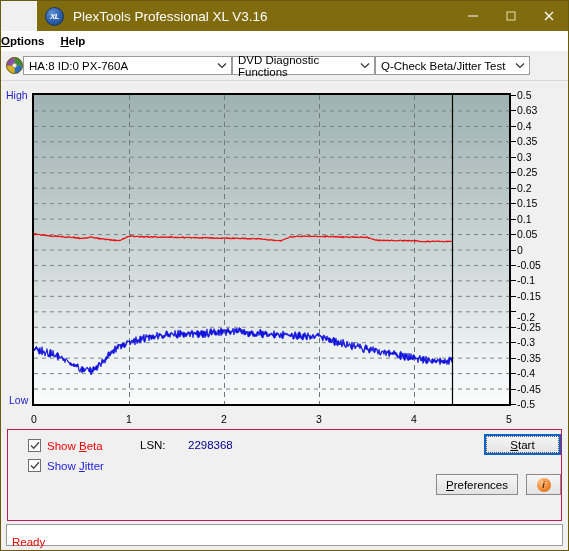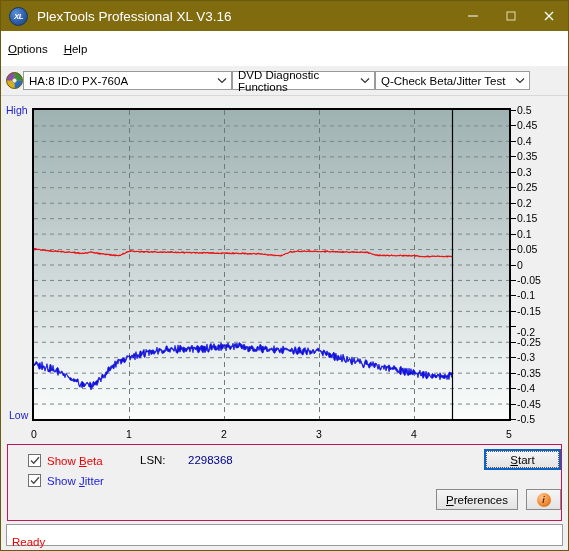--- a/index.html
+++ b/index.html
@@ -11,21 +11,21 @@
   .window{
     width:569px;height:551px;box-sizing:border-box;
     background:#f0f0f0;
     border:1px solid #6b5a0c;
     display:flex;flex-direction:column;
     position:relative;
   }
   
   .titlebar{
     height:30px;background:#806b0e;display:flex;align-items:center;
-    flex:0 0 auto;position:relative;
+    flex:0 0 auto;position:relative;margin-left:36px;
   }
   .app-icon{
     width:17px;height:17px;border-radius:50%;
     margin-left:8px;
     background:radial-gradient(circle at 35% 30%, #5a8fd8 0%, #2d5fa8 55%, #1b3f7a 100%);
     border:1px solid #16355f;
     color:#fff;font-size:8px;font-weight:bold;font-style:italic;
     display:flex;align-items:center;justify-content:center;
     letter-spacing:-0.5px;
     flex:0 0 auto;
@@ -36,22 +36,22 @@
   }
   .win-controls{position:absolute;right:0;top:0;height:30px;display:flex;}
   .win-btn{
     width:38px;height:30px;display:flex;align-items:center;justify-content:center;
     color:#ffffff;font-size:13px;
   }
   .win-btn.close{font-size:15px;}
   .win-btn svg{display:block;}
   
   .menubar{
-    height:35px;background:#ffffff;display:flex;align-items:center;
-    padding-left:7px;flex:0 0 auto;
+    height:20px;background:#ffffff;display:flex;align-items:center;
+    flex:0 0 auto;font-weight:bold;
   }
   .menu-item{
     font-size:11.5px;color:#000;margin-right:16px;cursor:default;
   }
   .menu-item u{text-decoration:underline;}
   
   .toolbar{
     height:29px;background:#f0f0f0;display:flex;align-items:center;
     padding-left:5px;flex:0 0 auto;gap:0;
   }
@@ -266,21 +266,21 @@
             <path d="M0.0,138.42 L1.0,138.58 L2.0,138.51 L3.0,139.32 L4.0,139.36 L5.0,139.11 L6.0,139.60 L7.0,140.05 L8.0,139.68 L9.0,139.90 L10.0,139.80 L11.0,140.04 L12.0,140.41 L13.0,140.34 L14.0,140.21 L15.0,140.69 L16.0,140.61 L17.0,140.61 L18.0,140.98 L19.0,141.64 L20.0,140.93 L21.0,140.58 L22.0,140.87 L23.0,141.05 L24.0,140.74 L25.0,141.29 L26.0,141.58 L27.0,141.41 L28.0,141.02 L29.0,141.21 L30.0,142.14 L31.0,141.90 L32.0,142.34 L33.0,141.84 L34.0,141.97 L35.0,141.60 L36.0,142.02 L37.0,142.51 L38.0,142.39 L39.0,142.09 L40.0,141.88 L41.0,141.98 L42.0,142.79 L43.0,142.71 L44.0,142.26 L45.0,142.58 L46.0,143.29 L47.0,143.00 L48.0,143.20 L49.0,142.78 L50.0,143.45 L51.0,142.59 L52.0,142.59 L53.0,143.01 L54.0,142.54 L55.0,142.21 L56.0,142.07 L57.0,141.84 L58.0,141.84 L59.0,142.50 L60.0,142.29 L61.0,142.86 L62.0,143.10 L63.0,142.46 L64.0,142.94 L65.0,142.99 L66.0,143.18 L67.0,143.56 L68.0,143.52 L69.0,143.86 L70.0,143.76 L71.0,144.36 L72.0,143.83 L73.0,144.20 L74.0,144.26 L75.0,144.20 L76.0,144.47 L77.0,144.38 L78.0,144.91 L79.0,144.97 L80.0,144.42 L81.0,145.22 L82.0,144.79 L83.0,145.17 L84.0,145.82 L85.0,145.08 L86.0,144.98 L87.0,145.08 L88.0,144.00 L89.0,143.24 L90.0,143.25 L91.0,143.20 L92.0,142.27 L93.0,141.56 L94.0,141.70 L95.0,141.25 L96.0,140.67 L97.0,140.52 L98.0,140.81 L99.0,141.17 L100.0,140.93 L101.0,141.45 L102.0,141.29 L103.0,141.31 L104.0,141.03 L105.0,141.93 L106.0,141.63 L107.0,141.02 L108.0,141.25 L109.0,141.58 L110.0,141.58 L111.0,141.56 L112.0,141.22 L113.0,141.51 L114.0,141.11 L115.0,142.10 L116.0,142.07 L117.0,141.51 L118.0,141.51 L119.0,141.94 L120.0,141.33 L121.0,141.44 L122.0,141.65 L123.0,142.47 L124.0,141.75 L125.0,142.42 L126.0,141.79 L127.0,142.08 L128.0,141.79 L129.0,142.10 L130.0,141.72 L131.0,141.81 L132.0,142.43 L133.0,141.99 L134.0,141.69 L135.0,142.08 L136.0,141.75 L137.0,141.54 L138.0,141.79 L139.0,141.99 L140.0,142.73 L141.0,142.03 L142.0,141.81 L143.0,142.47 L144.0,142.06 L145.0,142.15 L146.0,142.84 L147.0,142.16 L148.0,141.77 L149.0,141.88 L150.0,142.09 L151.0,142.65 L152.0,141.93 L153.0,142.31 L154.0,142.35 L155.0,142.24 L156.0,142.23 L157.0,142.47 L158.0,142.89 L159.0,142.28 L160.0,142.37 L161.0,142.35 L162.0,142.67 L163.0,142.02 L164.0,142.85 L165.0,143.09 L166.0,142.59 L167.0,142.89 L168.0,142.61 L169.0,142.29 L170.0,142.15 L171.0,142.85 L172.0,142.62 L173.0,142.21 L174.0,142.61 L175.0,142.81 L176.0,142.65 L177.0,142.84 L178.0,142.23 L179.0,142.80 L180.0,142.70 L181.0,143.22 L182.0,143.01 L183.0,142.93 L184.0,142.73 L185.0,143.35 L186.0,143.29 L187.0,142.99 L188.0,142.72 L189.0,142.89 L190.0,142.94 L191.0,142.88 L192.0,142.92 L193.0,142.48 L194.0,143.03 L195.0,142.91 L196.0,142.98 L197.0,143.53 L198.0,142.90 L199.0,142.57 L200.0,142.95 L201.0,143.30 L202.0,142.92 L203.0,142.94 L204.0,143.16 L205.0,143.42 L206.0,143.36 L207.0,143.57 L208.0,142.92 L209.0,142.58 L210.0,143.52 L211.0,142.80 L212.0,143.24 L213.0,143.85 L214.0,143.50 L215.0,143.78 L216.0,143.35 L217.0,143.28 L218.0,144.03 L219.0,143.53 L220.0,143.24 L221.0,143.63 L222.0,144.07 L223.0,143.35 L224.0,143.15 L225.0,143.26 L226.0,143.79 L227.0,143.87 L228.0,143.73 L229.0,144.26 L230.0,144.42 L231.0,143.76 L232.0,144.25 L233.0,144.96 L234.0,144.68 L235.0,144.61 L236.0,144.94 L237.0,144.87 L238.0,144.46 L239.0,145.17 L240.0,145.11 L241.0,145.09 L242.0,145.33 L243.0,145.54 L244.0,145.34 L245.0,145.25 L246.0,145.90 L247.0,144.81 L248.0,145.57 L249.0,144.99 L250.0,144.12 L251.0,144.11 L252.0,143.12 L253.0,143.37 L254.0,142.94 L255.0,142.36 L256.0,141.49 L257.0,141.19 L258.0,142.08 L259.0,141.93 L260.0,141.00 L261.0,141.48 L262.0,141.65 L263.0,140.95 L264.0,140.59 L265.0,141.31 L266.0,141.50 L267.0,141.36 L268.0,140.90 L269.0,141.15 L270.0,140.76 L271.0,140.87 L272.0,141.46 L273.0,141.46 L274.0,140.76 L275.0,140.70 L276.0,140.84 L277.0,141.24 L278.0,141.30 L279.0,141.13 L280.0,141.19 L281.0,140.86 L282.0,141.25 L283.0,141.34 L284.0,141.72 L285.0,141.14 L286.0,141.65 L287.0,141.50 L288.0,141.68 L289.0,140.92 L290.0,141.58 L291.0,140.85 L292.0,140.79 L293.0,140.90 L294.0,140.80 L295.0,141.93 L296.0,141.51 L297.0,141.97 L298.0,140.98 L299.0,141.21 L300.0,141.33 L301.0,141.48 L302.0,141.58 L303.0,141.38 L304.0,141.64 L305.0,141.80 L306.0,141.51 L307.0,142.14 L308.0,141.39 L309.0,141.27 L310.0,141.93 L311.0,141.98 L312.0,141.74 L313.0,141.63 L314.0,142.07 L315.0,142.09 L316.0,142.15 L317.0,141.84 L318.0,141.81 L319.0,141.41 L320.0,141.81 L321.0,142.04 L322.0,142.06 L323.0,141.65 L324.0,142.20 L325.0,142.21 L326.0,142.05 L327.0,141.51 L328.0,142.25 L329.0,141.87 L330.0,142.28 L331.0,142.25 L332.0,141.76 L333.0,141.85 L334.0,142.15 L335.0,142.85 L336.0,143.03 L337.0,143.36 L338.0,144.14 L339.0,144.08 L340.0,144.24 L341.0,144.99 L342.0,144.75 L343.0,144.91 L344.0,144.78 L345.0,145.36 L346.0,144.59 L347.0,145.42 L348.0,145.10 L349.0,145.26 L350.0,144.73 L351.0,145.33 L352.0,145.40 L353.0,144.87 L354.0,145.35 L355.0,145.11 L356.0,145.87 L357.0,144.86 L358.0,145.11 L359.0,145.65 L360.0,145.28 L361.0,145.66 L362.0,145.94 L363.0,145.57 L364.0,145.57 L365.0,145.47 L366.0,144.87 L367.0,145.23 L368.0,145.79 L369.0,145.26 L370.0,144.91 L371.0,145.54 L372.0,145.12 L373.0,145.50 L374.0,145.58 L375.0,144.96 L376.0,145.72 L377.0,145.82 L378.0,145.66 L379.0,145.27 L380.0,145.53 L381.0,145.76 L382.0,145.23 L383.0,145.67 L384.0,145.81 L385.0,145.99 L386.0,146.41 L387.0,146.27 L388.0,146.39 L389.0,146.64 L390.0,146.40 L391.0,146.68 L392.0,146.05 L393.0,146.19 L394.0,145.84 L395.0,146.07 L396.0,146.86 L397.0,146.19 L398.0,145.95 L399.0,145.87 L400.0,146.44 L401.0,145.81 L402.0,146.70 L403.0,145.71 L404.0,146.17 L405.0,145.71 L406.0,146.60 L407.0,146.11 L408.0,146.40 L409.0,146.12 L410.0,146.88 L411.0,146.30 L412.0,146.08 L413.0,146.03 L414.0,145.93 L415.0,145.89 L416.0,146.56 L417.0,145.84 L418.0,146.71 L418.0,146.95 L417.0,146.46 L416.0,146.70 L415.0,146.16 L414.0,147.20 L413.0,146.65 L412.0,146.61 L411.0,146.59 L410.0,147.08 L409.0,146.75 L408.0,146.75 L407.0,146.34 L406.0,146.84 L405.0,146.45 L404.0,146.30 L403.0,146.18 L402.0,146.94 L401.0,146.14 L400.0,146.48 L399.0,146.31 L398.0,146.57 L397.0,146.48 L396.0,147.26 L395.0,147.06 L394.0,146.34 L393.0,147.21 L392.0,146.57 L391.0,147.11 L390.0,146.85 L389.0,146.76 L388.0,147.00 L387.0,146.42 L386.0,146.97 L385.0,146.65 L384.0,146.02 L383.0,146.05 L382.0,146.19 L381.0,146.24 L380.0,145.64 L379.0,145.72 L378.0,146.21 L377.0,146.00 L376.0,146.02 L375.0,146.01 L374.0,146.26 L373.0,145.89 L372.0,146.07 L371.0,145.82 L370.0,145.95 L369.0,146.20 L368.0,146.16 L367.0,145.29 L366.0,145.47 L365.0,145.98 L364.0,145.86 L363.0,145.67 L362.0,146.01 L361.0,146.02 L360.0,145.46 L359.0,146.01 L358.0,145.67 L357.0,145.27 L356.0,146.28 L355.0,145.93 L354.0,145.81 L353.0,145.23 L352.0,146.17 L351.0,145.71 L350.0,145.77 L349.0,145.87 L348.0,145.59 L347.0,145.60 L346.0,145.97 L345.0,145.54 L344.0,145.94 L343.0,145.41 L342.0,144.93 L341.0,145.34 L340.0,144.66 L339.0,144.42 L338.0,144.19 L337.0,143.55 L336.0,143.14 L335.0,143.34 L334.0,143.42 L333.0,142.18 L332.0,143.01 L331.0,142.38 L330.0,143.05 L329.0,142.08 L328.0,142.72 L327.0,141.88 L326.0,142.82 L325.0,142.25 L324.0,142.64 L323.0,142.28 L322.0,142.73 L321.0,142.21 L320.0,142.35 L319.0,142.57 L318.0,142.00 L317.0,142.00 L316.0,142.82 L315.0,142.81 L314.0,142.15 L313.0,141.96 L312.0,142.11 L311.0,141.99 L310.0,142.29 L309.0,142.66 L308.0,142.47 L307.0,142.57 L306.0,142.22 L305.0,142.01 L304.0,142.35 L303.0,141.99 L302.0,142.18 L301.0,142.18 L300.0,141.57 L299.0,142.46 L298.0,141.34 L297.0,142.26 L296.0,141.90 L295.0,142.06 L294.0,141.61 L293.0,141.30 L292.0,142.04 L291.0,142.16 L290.0,142.03 L289.0,141.31 L288.0,142.01 L287.0,141.60 L286.0,141.97 L285.0,141.66 L284.0,141.87 L283.0,141.64 L282.0,141.67 L281.0,140.99 L280.0,142.11 L279.0,141.37 L278.0,141.71 L277.0,141.43 L276.0,141.79 L275.0,141.53 L274.0,141.22 L273.0,141.61 L272.0,141.65 L271.0,141.19 L270.0,141.08 L269.0,141.49 L268.0,141.89 L267.0,141.64 L266.0,141.55 L265.0,141.95 L264.0,141.04 L263.0,141.16 L262.0,141.68 L261.0,141.68 L260.0,142.32 L259.0,141.97 L258.0,142.41 L257.0,142.09 L256.0,141.92 L255.0,142.56 L254.0,143.36 L253.0,143.49 L252.0,143.49 L251.0,144.60 L250.0,144.38 L249.0,145.12 L248.0,145.57 L247.0,146.23 L246.0,146.10 L245.0,145.77 L244.0,145.49 L243.0,145.76 L242.0,145.46 L241.0,145.61 L240.0,146.02 L239.0,145.34 L238.0,145.13 L237.0,145.05 L236.0,145.09 L235.0,144.98 L234.0,145.37 L233.0,145.06 L232.0,144.64 L231.0,144.49 L230.0,144.55 L229.0,144.42 L228.0,143.83 L227.0,144.47 L226.0,143.89 L225.0,144.10 L224.0,143.73 L223.0,144.20 L222.0,144.33 L221.0,143.92 L220.0,143.69 L219.0,143.67 L218.0,144.08 L217.0,144.04 L216.0,144.26 L215.0,143.88 L214.0,144.24 L213.0,144.29 L212.0,143.46 L211.0,143.90 L210.0,144.20 L209.0,143.01 L208.0,143.95 L207.0,143.89 L206.0,143.73 L205.0,143.64 L204.0,144.01 L203.0,143.13 L202.0,143.16 L201.0,143.65 L200.0,144.02 L199.0,143.64 L198.0,143.80 L197.0,143.86 L196.0,143.46 L195.0,143.91 L194.0,143.25 L193.0,143.78 L192.0,143.17 L191.0,143.33 L190.0,142.95 L189.0,143.05 L188.0,143.74 L187.0,143.81 L186.0,143.30 L185.0,143.65 L184.0,143.48 L183.0,143.29 L182.0,143.70 L181.0,143.22 L180.0,143.80 L179.0,142.94 L178.0,143.48 L177.0,143.40 L176.0,143.13 L175.0,143.26 L174.0,143.22 L173.0,142.64 L172.0,143.08 L171.0,143.16 L170.0,142.53 L169.0,143.34 L168.0,143.54 L167.0,143.14 L166.0,142.78 L165.0,143.42 L164.0,142.93 L163.0,142.80 L162.0,143.13 L161.0,143.14 L160.0,142.63 L159.0,142.41 L158.0,143.05 L157.0,143.20 L156.0,142.64 L155.0,142.72 L154.0,142.60 L153.0,142.85 L152.0,142.11 L151.0,143.24 L150.0,143.22 L149.0,142.63 L148.0,142.23 L147.0,142.56 L146.0,143.06 L145.0,142.60 L144.0,142.65 L143.0,143.09 L142.0,142.55 L141.0,142.67 L140.0,142.83 L139.0,142.28 L138.0,142.02 L137.0,142.69 L136.0,142.26 L135.0,142.78 L134.0,141.92 L133.0,142.42 L132.0,142.65 L131.0,142.17 L130.0,142.05 L129.0,142.79 L128.0,142.14 L127.0,142.40 L126.0,141.97 L125.0,142.69 L124.0,142.42 L123.0,142.48 L122.0,142.05 L121.0,142.02 L120.0,141.97 L119.0,142.32 L118.0,142.38 L117.0,141.85 L116.0,142.27 L115.0,142.44 L114.0,142.21 L113.0,141.90 L112.0,141.61 L111.0,142.15 L110.0,142.46 L109.0,142.16 L108.0,141.83 L107.0,141.95 L106.0,142.19 L105.0,142.17 L104.0,141.30 L103.0,141.70 L102.0,141.59 L101.0,141.76 L100.0,141.99 L99.0,141.25 L98.0,140.88 L97.0,141.27 L96.0,141.71 L95.0,141.71 L94.0,141.91 L93.0,142.39 L92.0,142.63 L91.0,143.75 L90.0,143.83 L89.0,144.32 L88.0,144.24 L87.0,145.53 L86.0,145.36 L85.0,145.88 L84.0,145.92 L83.0,145.35 L82.0,145.71 L81.0,146.04 L80.0,145.60 L79.0,145.55 L78.0,145.24 L77.0,145.40 L76.0,145.34 L75.0,144.89 L74.0,144.77 L73.0,144.24 L72.0,145.07 L71.0,144.65 L70.0,143.82 L69.0,144.20 L68.0,143.95 L67.0,143.94 L66.0,144.27 L65.0,144.19 L64.0,143.68 L63.0,143.19 L62.0,143.13 L61.0,143.03 L60.0,143.33 L59.0,142.56 L58.0,142.60 L57.0,142.08 L56.0,142.14 L55.0,142.42 L54.0,143.33 L53.0,143.20 L52.0,142.97 L51.0,143.18 L50.0,143.64 L49.0,143.34 L48.0,143.87 L47.0,143.34 L46.0,143.72 L45.0,143.81 L44.0,143.16 L43.0,143.14 L42.0,143.29 L41.0,143.34 L40.0,142.65 L39.0,142.66 L38.0,142.47 L37.0,142.83 L36.0,142.05 L35.0,142.05 L34.0,142.61 L33.0,142.19 L32.0,142.84 L31.0,142.24 L30.0,142.43 L29.0,141.75 L28.0,141.90 L27.0,142.23 L26.0,141.62 L25.0,141.33 L24.0,141.92 L23.0,141.68 L22.0,141.21 L21.0,141.39 L20.0,141.23 L19.0,142.01 L18.0,141.16 L17.0,141.38 L16.0,141.33 L15.0,141.20 L14.0,140.83 L13.0,140.90 L12.0,140.66 L11.0,140.70 L10.0,140.10 L9.0,140.27 L8.0,140.40 L7.0,140.35 L6.0,139.98 L5.0,139.31 L4.0,139.73 L3.0,139.42 L2.0,139.42 L1.0,139.96 L0.0,139.83 Z" fill="#ee0000" stroke="#ee0000" stroke-width="0.7"></path>
             <path d="M0.0,254.06 L1.0,253.74 L2.0,251.39 L3.0,251.97 L4.0,254.04 L5.0,254.15 L6.0,252.42 L7.0,256.65 L8.0,251.69 L9.0,256.57 L10.0,255.70 L11.0,258.81 L12.0,257.29 L13.0,253.62 L14.0,259.20 L15.0,260.32 L16.0,254.44 L17.0,254.66 L18.0,259.42 L19.0,255.18 L20.0,259.90 L21.0,261.83 L22.0,259.53 L23.0,257.79 L24.0,257.62 L25.0,260.47 L26.0,262.87 L27.0,261.47 L28.0,260.92 L29.0,263.83 L30.0,262.89 L31.0,265.84 L32.0,263.48 L33.0,264.70 L34.0,265.83 L35.0,267.64 L36.0,267.73 L37.0,267.64 L38.0,269.45 L39.0,269.27 L40.0,268.39 L41.0,269.61 L42.0,270.05 L43.0,269.25 L44.0,268.82 L45.0,274.52 L46.0,275.92 L47.0,272.94 L48.0,271.14 L49.0,272.17 L50.0,273.16 L51.0,274.40 L52.0,273.75 L53.0,271.96 L54.0,272.95 L55.0,274.80 L56.0,271.88 L57.0,273.32 L58.0,276.23 L59.0,271.76 L60.0,271.66 L61.0,272.84 L62.0,270.94 L63.0,270.86 L64.0,269.37 L65.0,266.99 L66.0,268.51 L67.0,269.11 L68.0,264.12 L69.0,264.45 L70.0,265.64 L71.0,263.92 L72.0,261.62 L73.0,262.24 L74.0,257.17 L75.0,256.74 L76.0,258.38 L77.0,255.59 L78.0,256.49 L79.0,254.56 L80.0,254.69 L81.0,250.78 L82.0,252.96 L83.0,251.07 L84.0,249.25 L85.0,249.50 L86.0,249.82 L87.0,249.24 L88.0,248.74 L89.0,248.03 L90.0,248.07 L91.0,249.22 L92.0,249.20 L93.0,245.29 L94.0,246.71 L95.0,245.44 L96.0,245.73 L97.0,247.01 L98.0,244.88 L99.0,245.84 L100.0,243.22 L101.0,244.60 L102.0,241.57 L103.0,245.81 L104.0,244.23 L105.0,245.86 L106.0,241.03 L107.0,241.07 L108.0,243.85 L109.0,240.85 L110.0,239.35 L111.0,245.28 L112.0,239.29 L113.0,241.07 L114.0,240.85 L115.0,239.93 L116.0,239.83 L117.0,240.56 L118.0,240.42 L119.0,239.69 L120.0,240.55 L121.0,242.56 L122.0,240.60 L123.0,237.02 L124.0,241.92 L125.0,238.11 L126.0,238.96 L127.0,238.90 L128.0,240.86 L129.0,240.94 L130.0,240.23 L131.0,240.18 L132.0,236.24 L133.0,235.75 L134.0,238.54 L135.0,239.23 L136.0,239.02 L137.0,237.18 L138.0,238.00 L139.0,238.44 L140.0,240.97 L141.0,235.32 L142.0,239.18 L143.0,240.22 L144.0,234.93 L145.0,238.51 L146.0,234.94 L147.0,236.02 L148.0,237.64 L149.0,237.72 L150.0,236.86 L151.0,238.45 L152.0,238.22 L153.0,238.55 L154.0,236.59 L155.0,237.46 L156.0,237.26 L157.0,236.88 L158.0,235.03 L159.0,237.66 L160.0,236.97 L161.0,237.51 L162.0,238.11 L163.0,235.45 L164.0,235.95 L165.0,236.62 L166.0,237.93 L167.0,235.46 L168.0,235.77 L169.0,235.89 L170.0,236.57 L171.0,236.02 L172.0,237.98 L173.0,233.90 L174.0,239.68 L175.0,239.28 L176.0,234.49 L177.0,233.43 L178.0,236.04 L179.0,236.05 L180.0,233.62 L181.0,236.14 L182.0,236.06 L183.0,239.21 L184.0,234.77 L185.0,234.83 L186.0,235.55 L187.0,232.93 L188.0,234.77 L189.0,234.54 L190.0,235.16 L191.0,235.50 L192.0,234.26 L193.0,235.13 L194.0,232.82 L195.0,235.18 L196.0,236.13 L197.0,236.49 L198.0,235.88 L199.0,233.20 L200.0,236.25 L201.0,233.29 L202.0,234.92 L203.0,233.08 L204.0,236.58 L205.0,232.73 L206.0,232.81 L207.0,234.43 L208.0,234.39 L209.0,235.97 L210.0,234.01 L211.0,235.67 L212.0,237.22 L213.0,236.00 L214.0,238.03 L215.0,236.31 L216.0,237.11 L217.0,236.26 L218.0,235.52 L219.0,236.76 L220.0,239.41 L221.0,238.67 L222.0,240.02 L223.0,236.80 L224.0,236.18 L225.0,238.41 L226.0,234.20 L227.0,234.96 L228.0,237.13 L229.0,235.91 L230.0,238.32 L231.0,236.25 L232.0,236.23 L233.0,237.24 L234.0,240.82 L235.0,238.84 L236.0,239.07 L237.0,238.62 L238.0,237.82 L239.0,240.30 L240.0,235.58 L241.0,239.74 L242.0,237.78 L243.0,238.30 L244.0,237.75 L245.0,239.18 L246.0,240.83 L247.0,237.73 L248.0,239.93 L249.0,235.86 L250.0,238.31 L251.0,238.06 L252.0,238.14 L253.0,238.44 L254.0,239.28 L255.0,240.09 L256.0,239.93 L257.0,238.78 L258.0,237.88 L259.0,240.73 L260.0,240.07 L261.0,236.62 L262.0,238.14 L263.0,242.03 L264.0,238.02 L265.0,236.78 L266.0,237.32 L267.0,240.26 L268.0,242.28 L269.0,238.76 L270.0,238.85 L271.0,237.47 L272.0,240.63 L273.0,240.41 L274.0,237.64 L275.0,240.27 L276.0,241.20 L277.0,240.48 L278.0,241.66 L279.0,239.10 L280.0,240.74 L281.0,242.22 L282.0,239.64 L283.0,238.96 L284.0,237.82 L285.0,238.88 L286.0,240.39 L287.0,240.56 L288.0,242.41 L289.0,240.67 L290.0,239.86 L291.0,241.33 L292.0,243.30 L293.0,240.84 L294.0,243.17 L295.0,242.70 L296.0,243.10 L297.0,244.16 L298.0,245.57 L299.0,242.90 L300.0,242.18 L301.0,244.50 L302.0,243.14 L303.0,247.85 L304.0,245.17 L305.0,246.34 L306.0,249.88 L307.0,244.64 L308.0,250.46 L309.0,244.09 L310.0,246.78 L311.0,250.28 L312.0,251.44 L313.0,245.98 L314.0,251.44 L315.0,248.81 L316.0,248.62 L317.0,250.99 L318.0,246.87 L319.0,251.99 L320.0,247.21 L321.0,251.45 L322.0,251.43 L323.0,250.37 L324.0,248.24 L325.0,250.99 L326.0,248.64 L327.0,251.03 L328.0,253.56 L329.0,255.57 L330.0,255.15 L331.0,250.57 L332.0,249.62 L333.0,250.74 L334.0,254.74 L335.0,253.92 L336.0,253.01 L337.0,251.68 L338.0,255.41 L339.0,251.41 L340.0,254.34 L341.0,253.20 L342.0,253.11 L343.0,254.15 L344.0,258.35 L345.0,254.11 L346.0,257.88 L347.0,258.53 L348.0,255.75 L349.0,257.21 L350.0,255.17 L351.0,254.89 L352.0,256.72 L353.0,256.44 L354.0,256.14 L355.0,254.71 L356.0,256.62 L357.0,258.38 L358.0,257.45 L359.0,257.43 L360.0,255.37 L361.0,257.18 L362.0,257.32 L363.0,258.80 L364.0,260.86 L365.0,261.68 L366.0,257.06 L367.0,256.36 L368.0,259.12 L369.0,257.92 L370.0,260.63 L371.0,257.91 L372.0,260.03 L373.0,258.13 L374.0,263.28 L375.0,258.13 L376.0,262.54 L377.0,258.52 L378.0,263.11 L379.0,259.80 L380.0,259.64 L381.0,261.40 L382.0,263.13 L383.0,263.04 L384.0,263.18 L385.0,262.17 L386.0,260.09 L387.0,265.63 L388.0,262.10 L389.0,261.76 L390.0,261.35 L391.0,265.20 L392.0,261.05 L393.0,266.54 L394.0,262.49 L395.0,263.14 L396.0,264.89 L397.0,267.50 L398.0,263.75 L399.0,263.77 L400.0,264.78 L401.0,264.21 L402.0,265.75 L403.0,265.25 L404.0,263.86 L405.0,265.64 L406.0,262.63 L407.0,264.45 L408.0,265.75 L409.0,265.19 L410.0,265.48 L411.0,263.96 L412.0,266.01 L413.0,265.44 L414.0,264.94 L415.0,262.29 L416.0,261.96 L417.0,263.36 L418.0,262.66 L418.0,267.62 L417.0,264.41 L416.0,264.72 L415.0,269.73 L414.0,266.67 L413.0,269.67 L412.0,266.50 L411.0,268.50 L410.0,268.31 L409.0,268.22 L408.0,267.37 L407.0,267.05 L406.0,269.87 L405.0,266.60 L404.0,264.67 L403.0,267.34 L402.0,267.88 L401.0,267.38 L400.0,265.99 L399.0,267.95 L398.0,268.52 L397.0,267.59 L396.0,266.36 L395.0,264.70 L394.0,267.44 L393.0,268.81 L392.0,268.59 L391.0,265.27 L390.0,266.68 L389.0,268.47 L388.0,264.96 L387.0,266.17 L386.0,263.76 L385.0,262.66 L384.0,267.78 L383.0,263.47 L382.0,263.93 L381.0,264.15 L380.0,262.75 L379.0,265.16 L378.0,264.07 L377.0,264.05 L376.0,264.64 L375.0,264.76 L374.0,265.72 L373.0,264.11 L372.0,261.49 L371.0,265.72 L370.0,264.74 L369.0,262.64 L368.0,260.08 L367.0,264.71 L366.0,264.36 L365.0,262.35 L364.0,262.84 L363.0,261.79 L362.0,260.42 L361.0,259.13 L360.0,258.67 L359.0,259.92 L358.0,258.70 L357.0,259.70 L356.0,259.15 L355.0,261.83 L354.0,256.95 L353.0,258.03 L352.0,260.97 L351.0,256.22 L350.0,259.60 L349.0,257.27 L348.0,255.89 L347.0,259.67 L346.0,260.27 L345.0,256.86 L344.0,259.38 L343.0,255.83 L342.0,253.88 L341.0,257.43 L340.0,257.67 L339.0,253.29 L338.0,256.35 L337.0,254.02 L336.0,257.54 L335.0,258.15 L334.0,255.50 L333.0,253.99 L332.0,254.82 L331.0,252.86 L330.0,257.65 L329.0,257.62 L328.0,254.41 L327.0,251.24 L326.0,253.80 L325.0,251.73 L324.0,250.94 L323.0,251.62 L322.0,252.26 L321.0,253.96 L320.0,250.30 L319.0,252.06 L318.0,255.09 L317.0,253.58 L316.0,250.31 L315.0,249.22 L314.0,251.72 L313.0,248.15 L312.0,252.96 L311.0,251.72 L310.0,250.36 L309.0,247.44 L308.0,252.14 L307.0,248.97 L306.0,249.88 L305.0,248.81 L304.0,250.60 L303.0,250.80 L302.0,247.24 L301.0,250.81 L300.0,250.05 L299.0,244.15 L298.0,247.64 L297.0,246.99 L296.0,247.28 L295.0,247.73 L294.0,243.57 L293.0,245.30 L292.0,245.58 L291.0,243.79 L290.0,241.31 L289.0,246.26 L288.0,244.14 L287.0,242.26 L286.0,240.56 L285.0,241.66 L284.0,240.51 L283.0,240.44 L282.0,241.00 L281.0,243.01 L280.0,243.92 L279.0,239.96 L278.0,243.70 L277.0,242.75 L276.0,244.64 L275.0,240.95 L274.0,240.47 L273.0,245.14 L272.0,243.93 L271.0,240.31 L270.0,242.55 L269.0,245.01 L268.0,244.76 L267.0,242.22 L266.0,243.39 L265.0,242.34 L264.0,244.20 L263.0,244.56 L262.0,243.20 L261.0,239.87 L260.0,244.20 L259.0,244.03 L258.0,239.96 L257.0,241.91 L256.0,240.94 L255.0,241.37 L254.0,239.63 L253.0,240.29 L252.0,239.56 L251.0,238.98 L250.0,240.61 L249.0,243.67 L248.0,243.48 L247.0,240.53 L246.0,243.07 L245.0,241.68 L244.0,238.35 L243.0,240.17 L242.0,240.86 L241.0,242.95 L240.0,243.22 L239.0,241.34 L238.0,240.26 L237.0,238.95 L236.0,240.61 L235.0,241.33 L234.0,241.16 L233.0,241.94 L232.0,238.96 L231.0,239.27 L230.0,239.70 L229.0,243.00 L228.0,242.67 L227.0,240.81 L226.0,237.99 L225.0,240.62 L224.0,237.85 L223.0,241.45 L222.0,240.88 L221.0,241.78 L220.0,241.08 L219.0,241.48 L218.0,238.70 L217.0,238.49 L216.0,240.97 L215.0,241.48 L214.0,241.94 L213.0,236.56 L212.0,239.54 L211.0,239.52 L210.0,239.98 L209.0,237.39 L208.0,239.28 L207.0,237.80 L206.0,235.53 L205.0,236.64 L204.0,238.00 L203.0,237.65 L202.0,238.05 L201.0,234.47 L200.0,240.03 L199.0,236.87 L198.0,236.04 L197.0,238.92 L196.0,239.71 L195.0,237.50 L194.0,237.09 L193.0,237.06 L192.0,240.92 L191.0,235.78 L190.0,235.68 L189.0,238.60 L188.0,239.06 L187.0,240.74 L186.0,237.04 L185.0,240.90 L184.0,238.29 L183.0,240.13 L182.0,239.72 L181.0,240.30 L180.0,238.41 L179.0,236.55 L178.0,240.00 L177.0,239.92 L176.0,236.98 L175.0,241.90 L174.0,242.14 L173.0,238.78 L172.0,240.96 L171.0,242.74 L170.0,240.53 L169.0,242.93 L168.0,241.57 L167.0,239.36 L166.0,240.43 L165.0,242.59 L164.0,242.83 L163.0,240.58 L162.0,238.99 L161.0,239.63 L160.0,237.15 L159.0,242.81 L158.0,238.75 L157.0,237.93 L156.0,242.09 L155.0,239.44 L154.0,237.95 L153.0,240.65 L152.0,241.90 L151.0,240.56 L150.0,242.70 L149.0,241.64 L148.0,239.04 L147.0,239.80 L146.0,242.20 L145.0,240.42 L144.0,242.74 L143.0,243.38 L142.0,242.09 L141.0,238.12 L140.0,241.45 L139.0,240.00 L138.0,238.42 L137.0,239.08 L136.0,242.48 L135.0,241.01 L134.0,241.98 L133.0,239.87 L132.0,240.56 L131.0,241.77 L130.0,242.91 L129.0,243.19 L128.0,243.42 L127.0,239.55 L126.0,240.52 L125.0,241.79 L124.0,244.47 L123.0,241.05 L122.0,240.92 L121.0,243.28 L120.0,244.42 L119.0,243.14 L118.0,244.03 L117.0,244.56 L116.0,241.30 L115.0,245.87 L114.0,241.47 L113.0,241.98 L112.0,242.01 L111.0,247.52 L110.0,246.86 L109.0,242.40 L108.0,244.96 L107.0,246.50 L106.0,248.28 L105.0,246.26 L104.0,246.71 L103.0,248.73 L102.0,244.47 L101.0,250.03 L100.0,245.97 L99.0,248.25 L98.0,244.98 L97.0,248.19 L96.0,250.24 L95.0,245.89 L94.0,247.03 L93.0,247.39 L92.0,250.59 L91.0,252.53 L90.0,252.61 L89.0,251.12 L88.0,252.43 L87.0,254.29 L86.0,250.92 L85.0,249.70 L84.0,254.12 L83.0,252.36 L82.0,257.51 L81.0,254.49 L80.0,258.70 L79.0,258.44 L78.0,257.26 L77.0,259.32 L76.0,261.20 L75.0,260.46 L74.0,262.82 L73.0,263.90 L72.0,265.30 L71.0,268.25 L70.0,265.90 L69.0,268.38 L68.0,266.89 L67.0,272.00 L66.0,269.24 L65.0,269.35 L64.0,272.96 L63.0,275.57 L62.0,274.48 L61.0,275.11 L60.0,274.70 L59.0,277.36 L58.0,276.94 L57.0,280.04 L56.0,276.71 L55.0,277.01 L54.0,273.61 L53.0,273.27 L52.0,274.23 L51.0,276.17 L50.0,276.92 L49.0,276.34 L48.0,277.98 L47.0,274.42 L46.0,277.31 L45.0,276.01 L44.0,271.40 L43.0,271.76 L42.0,271.92 L41.0,270.89 L40.0,272.04 L39.0,270.45 L38.0,270.84 L37.0,270.21 L36.0,270.06 L35.0,267.79 L34.0,267.32 L33.0,264.73 L32.0,264.10 L31.0,267.72 L30.0,265.34 L29.0,265.66 L28.0,262.29 L27.0,262.40 L26.0,263.48 L25.0,262.07 L24.0,265.49 L23.0,262.80 L22.0,259.83 L21.0,262.44 L20.0,260.61 L19.0,261.44 L18.0,260.27 L17.0,260.69 L16.0,262.52 L15.0,261.48 L14.0,261.85 L13.0,256.19 L12.0,257.71 L11.0,261.20 L10.0,257.07 L9.0,258.25 L8.0,260.03 L7.0,257.27 L6.0,259.10 L5.0,259.07 L4.0,256.25 L3.0,254.01 L2.0,253.93 L1.0,254.92 L0.0,255.93 Z" fill="#1111dd" stroke="#1111dd" stroke-width="0.7"></path>
             <line x1="418.50000000000006" y1="0" x2="418.50000000000006" y2="309" stroke="#000" stroke-width="1.2"></line>
           </svg>
       </div>
     </div>
     <div id="ytick-host">
         <div class="ytickmark" style="top: 14px;"></div>
         <div class="ytick" style="top: 14px;">0.5</div>
         <div class="ytickmark" style="top: 29.45px;"></div>
-        <div class="ytick" style="top: 29.45px;">0.45</div>
+        <div class="ytick" style="top: 29.45px;">0.63</div>
         <div class="ytickmark" style="top: 44.9px;"></div>
         <div class="ytick" style="top: 44.9px;">0.4</div>
         <div class="ytickmark" style="top: 60.35px;"></div>
         <div class="ytick" style="top: 60.35px;">0.35</div>
         <div class="ytickmark" style="top: 75.8px;"></div>
         <div class="ytick" style="top: 75.8px;">0.3</div>
         <div class="ytickmark" style="top: 91.25px;"></div>
         <div class="ytick" style="top: 91.25px;">0.25</div>
         <div class="ytickmark" style="top: 106.7px;"></div>
         <div class="ytick" style="top: 106.7px;">0.2</div>

